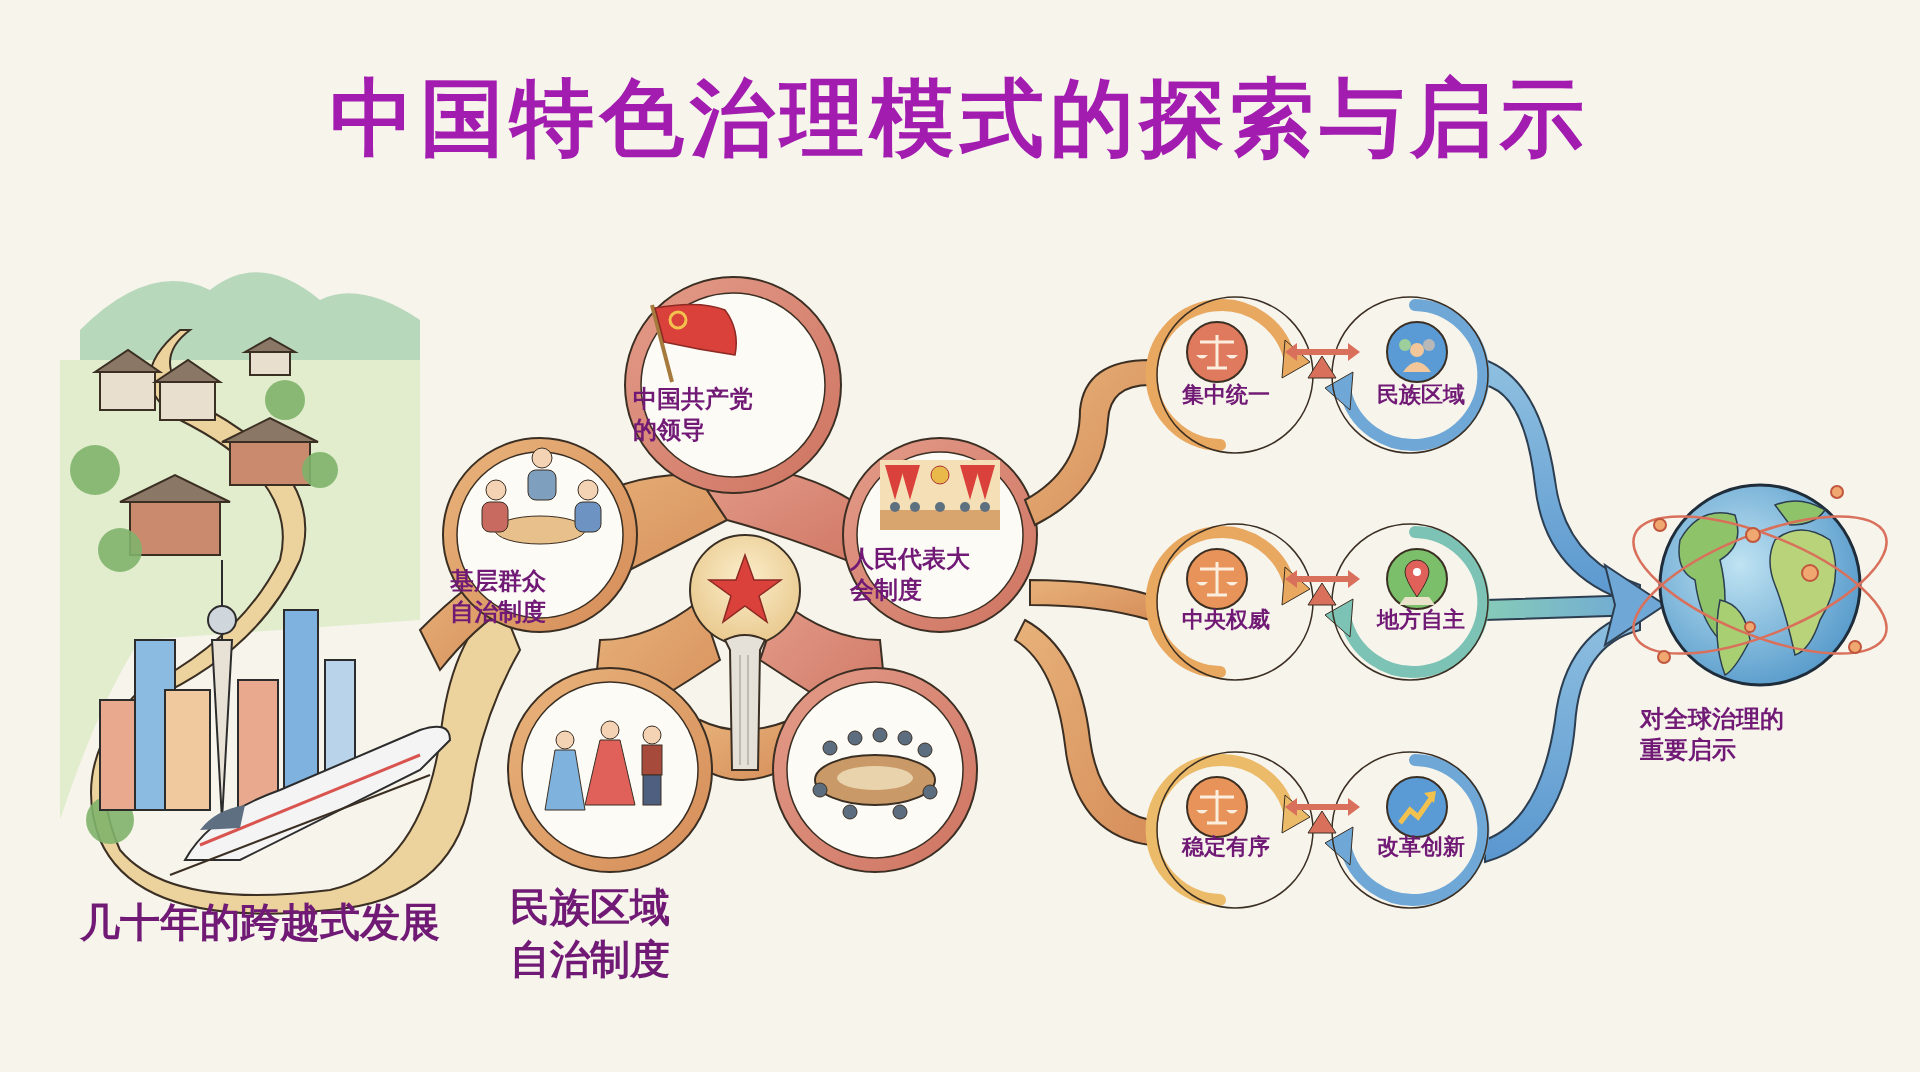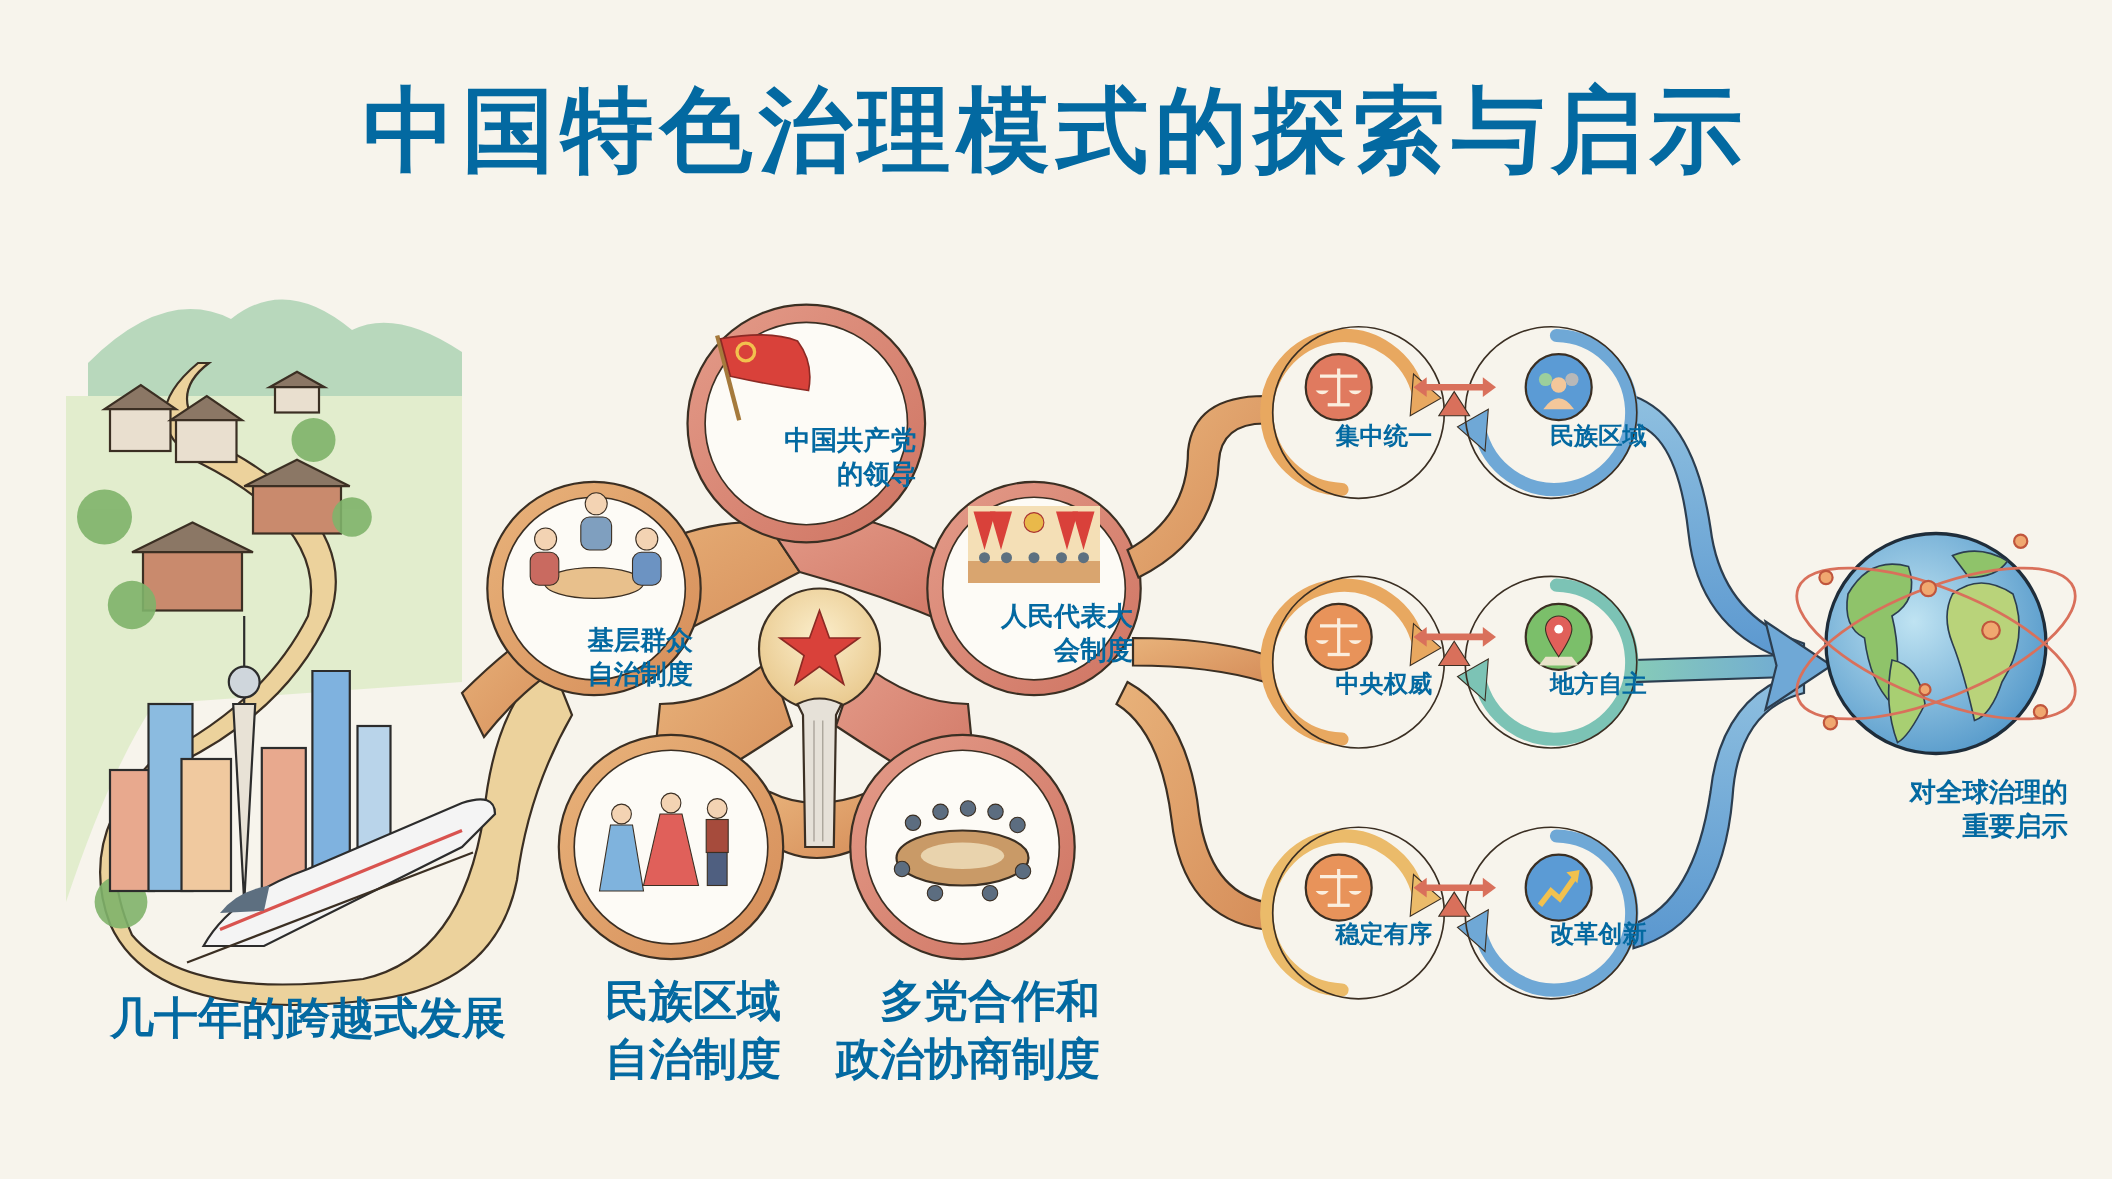--- a/index.html
+++ b/index.html
@@ -6,25 +6,25 @@
   body {
     width: 1920px; height: 1072px; overflow: hidden;
     background: #f7f4ec;
     font-family: "DejaVu Sans", "Liberation Sans", sans-serif;
     position: relative;
   }
   #stage { position: absolute; left: 0; top: 0; width: 1920px; height: 1072px; }
   .title {
     position: absolute; left: 0; top: 62px; width: 1920px; text-align: center;
     font-family: "DejaVu Serif", "Liberation Serif", serif;
-    font-size: 84px; font-weight: bold; color: #0369a1; letter-spacing: 6px;
+    font-size: 84px; font-weight: bold; color: #a21caf; letter-spacing: 6px;
   }
   .label {
-    position: absolute; text-align: right; color: #0369a1; font-weight: bold;
-    font-family: Liberation Sans, sans-serif; line-height: 1.3;
+    position: absolute; text-align: left; color: #701a75; font-weight: bold;
+    font-family: Liberation Mono, monospace; line-height: 1.3;
   }
   .lbl-lg { font-size: 40px; }
   .lbl-md { font-size: 24px; }
   .lbl-sm { font-size: 22px; padding-left: 22px; }
 </style>
 </head>
 <body>
 
 <div id="stage">
   <svg width="1920" height="1072" viewBox="0 0 1920 1072" xmlns="http://www.w3.org/2000/svg">
@@ -337,24 +337,20 @@
     <div>自治制度</div>
   </div>
   <div class="label lbl-md" style="left:850px; top:545px; width:180px;">
     <div>人民代表大</div>
     <div>会制度</div>
   </div>
   <div class="label lbl-lg" style="left:510px; top:885px; width:200px;">
     <div>民族区域</div>
     <div>自治制度</div>
   </div>
-  <div class="label lbl-lg" style="left:760px; top:885px; width:240px;">
-    <div>多党合作和</div>
-    <div>政治协商制度</div>
-  </div>
 
   
   <div class="label lbl-sm" style="left:1160px; top:383px; width:120px;">集中统一</div>
   <div class="label lbl-sm" style="left:1355px; top:383px; width:120px;">民族区域</div>
   <div class="label lbl-sm" style="left:1160px; top:608px; width:120px;">中央权威</div>
   <div class="label lbl-sm" style="left:1355px; top:608px; width:120px;">地方自主</div>
   <div class="label lbl-sm" style="left:1160px; top:835px; width:120px;">稳定有序</div>
   <div class="label lbl-sm" style="left:1355px; top:835px; width:120px;">改革创新</div>
 
   <div class="label lbl-md" style="left:1640px; top:705px; width:240px;">

